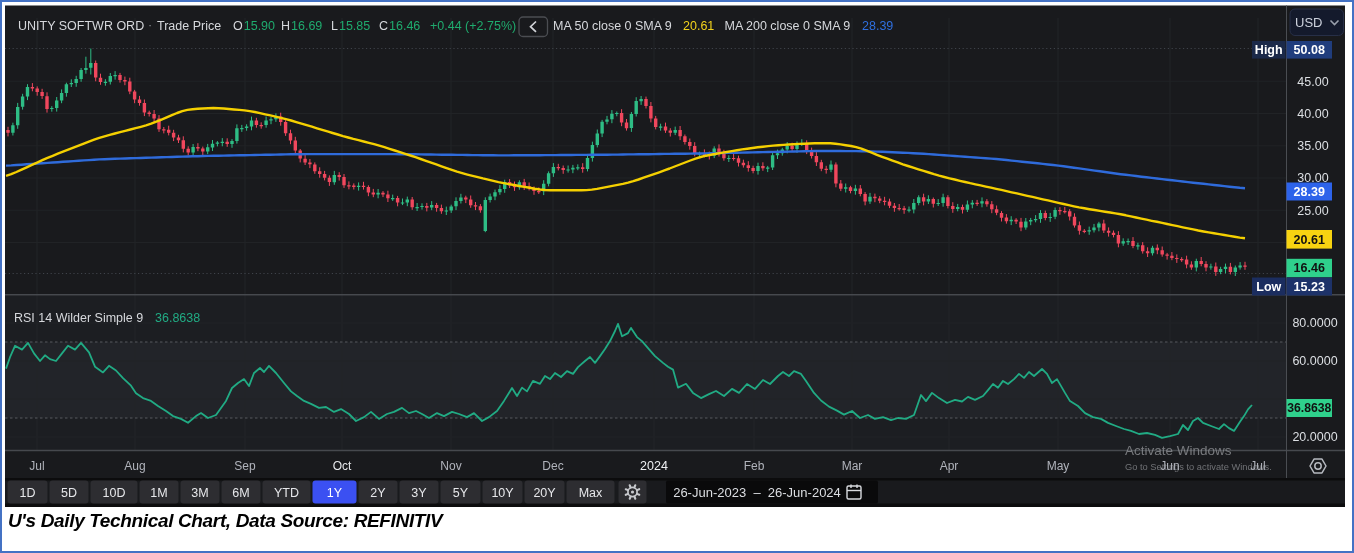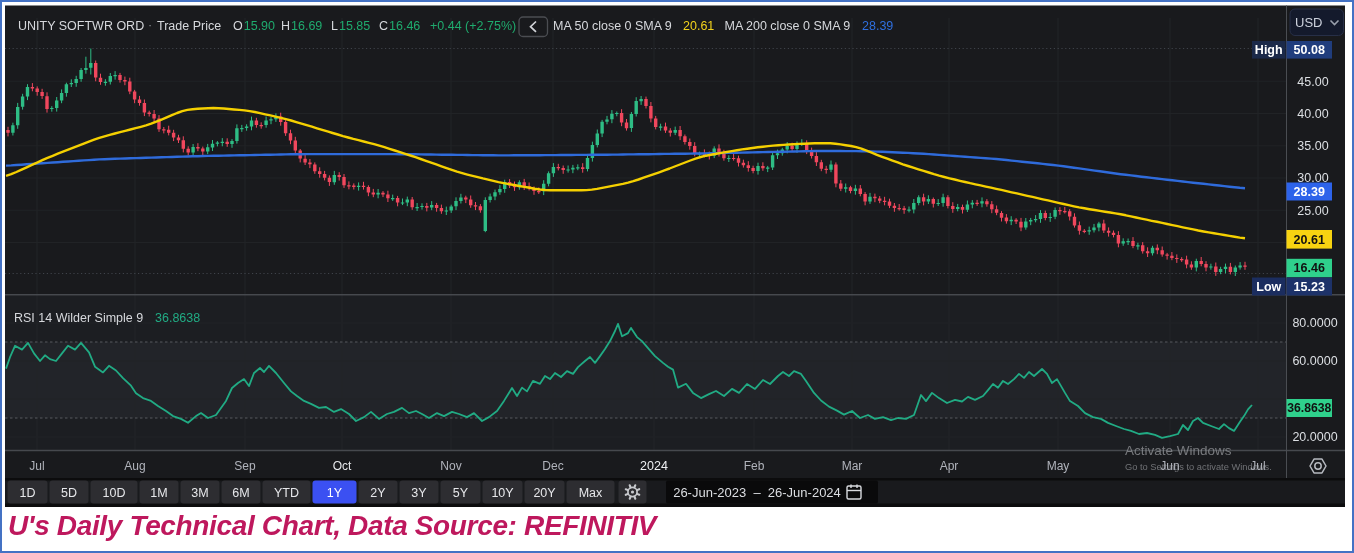--- a/index.html
+++ b/index.html
@@ -1,20 +1,20 @@
 <!DOCTYPE html>
 <html><head><meta charset="utf-8">
 <style>
 html,body{margin:0;padding:0;width:1354px;height:553px;background:#fff;overflow:hidden}
 *{box-sizing:border-box}
 .frame{position:absolute;left:0;top:0;width:1354px;height:553px;border:2.5px solid #4472c4;z-index:50;pointer-events:none}
 svg{position:absolute;left:0;top:0}
 svg .vg{stroke:#232529;stroke-width:1}
 svg .hg{stroke:#212326;stroke-width:1}
-.caption{position:absolute;left:8px;top:510px;font-family:"Liberation Sans",sans-serif;font-weight:bold;font-style:italic;font-size:28px;color:#be185d;z-index:10;letter-spacing:-0.35px}
+.caption{position:absolute;left:8px;top:510px;font-family:"Liberation Sans",sans-serif;font-weight:bold;font-style:italic;font-size:19px;color:#000000;z-index:10;letter-spacing:-0.35px}
 </style></head>
 <body>
 <svg width="1354" height="553" viewBox="0 0 1354 553" font-family="Liberation Sans, sans-serif">
 <rect width="1354" height="553" fill="#ffffff"></rect>
 <rect x="5" y="5.5" width="1340" height="501.5" fill="#191a1d"></rect>
 <rect x="5" y="296" width="1281" height="154" fill="#1c1e22"></rect>
 <rect x="5" y="342" width="1281" height="76" fill="#222429"></rect>
 <g>
       <line x1="37" y1="18" x2="37" y2="450" class="vg"></line>
       <line x1="135" y1="18" x2="135" y2="450" class="vg"></line>

